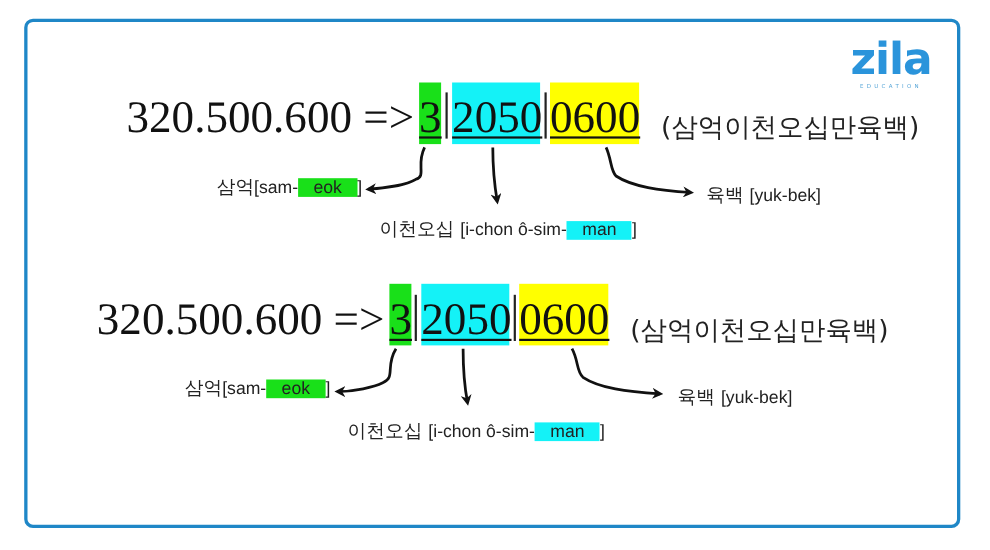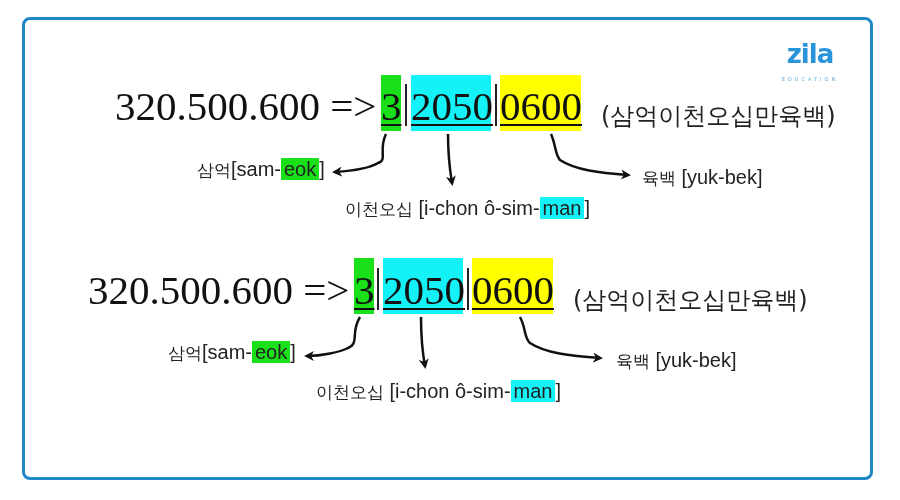--- a/index.html
+++ b/index.html
@@ -1,29 +1,29 @@
 <!DOCTYPE html>
 <html><head>
 <meta charset="utf-8">
 <style>
   html, body { margin:0; padding:0; }
   body { width:900px; height:500px; background:#ffffff; position:relative; overflow:hidden; font-family:"DejaVu Sans", sans-serif; }
   .frame { position:absolute; left:22px; top:17px; width:851px; height:463px; border:3px solid #1f87c7; border-radius:8px; box-sizing:border-box; }
   .logo { position:absolute; left:770px; top:34px; width:80px; text-align:center; }
-  .logo-word { font-family:"DejaVu Sans", sans-serif; font-weight:bold; font-size:26px; color:#2a94db; letter-spacing:-1px; line-height:40px; }
+  .logo-word { font-family:"DejaVu Sans", sans-serif; font-weight:bold; font-size:40px; color:#2a94db; letter-spacing:-1px; line-height:40px; }
   .logo-sub { font-family:"DejaVu Sans", sans-serif; font-size:5px; letter-spacing:3px; color:#5aa7d8; margin-top:2px; }
   .block { position:absolute; left:0; top:0; width:900px; height:452px; }
   .eq { position:absolute; font-family:"Liberation Serif", "DejaVu Serif", serif; font-size:41px; color:#111; white-space:nowrap; line-height:1; }
   .hl { position:absolute; }
   .seg { position:absolute; font-family:"Liberation Serif", "DejaVu Serif", serif; font-size:41px; color:#111; line-height:1; text-decoration:underline; text-decoration-thickness:2px; text-underline-offset:4px; white-space:nowrap; }
   .bar { position:absolute; width:2px; background:#222; }
   .kor { position:absolute; font-family:"DejaVu Sans", sans-serif; font-size:24px; color:#222; white-space:nowrap; }
   .lbl { position:absolute; font-family:"DejaVu Sans", sans-serif; font-size:17px; color:#222; white-space:nowrap; }
-  .lbl .rom { font-family:"Liberation Sans", sans-serif; font-size:20px; }
-  .mark { padding:0 3px;text-align:right; }
+  .lbl .rom { font-family:"Liberation Sans", sans-serif; font-size:16px; }
+  .mark { padding:0 14px;text-align:right; }
   svg.arrows { position:absolute; left:0; top:0; }
 </style>
 </head>
 <body>
 
 <div class="frame"></div>
 
 <div class="logo">
   <div class="logo-word">zila</div>
   <div class="logo-sub">EDUCATION</div>

